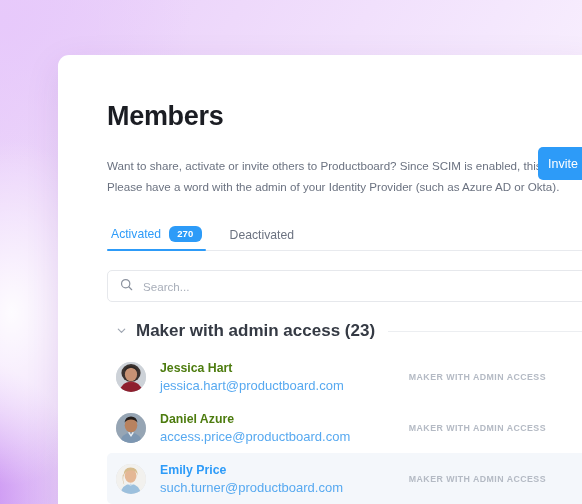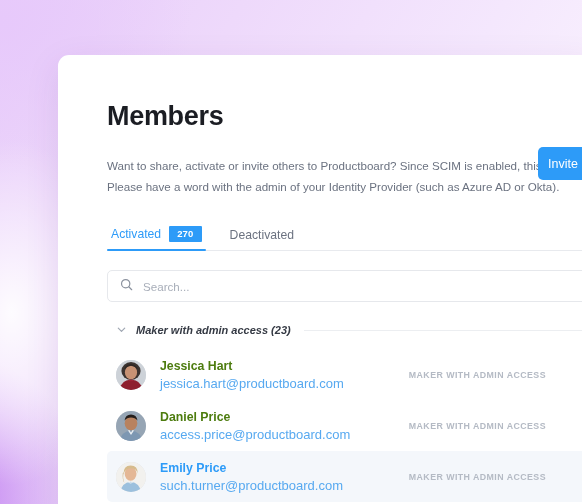--- a/index.html
+++ b/index.html
@@ -100,21 +100,21 @@
     left:0; right:8px; bottom:-1px;
     height:2px;
     background:#2d9bf8;
     border-radius:2px;
   }
   .tab-badge {
     background:#2d9bf8;
     color:#fff;
     font-size:9.5px;
     font-weight:bold;
-    border-radius:1px;
+    border-radius:6px;
     padding:2px 8px;
     line-height:12px;
     letter-spacing:0.2px;
   }
   .tab.deactivated { padding-left:16px; }
 
   
   .search-box {
     margin-top:19px;
     margin-right:-10px;
@@ -142,25 +142,24 @@
   .group-header {
     margin-top:19px;
     display:flex;
     align-items:center;
     gap:9px;
     margin-left:9px;
     margin-right:-10px;
     cursor:pointer;
   }
   .group-label {
-    font-size:11px;
+    font-size:17px;
     font-weight:bold;
     color:#353a44;
     white-space:nowrap;
-    font-style:italic;
   }
   .group-rule {
     flex:1;
     height:1px;
     background:#eceef1;
     margin-left:4px;
   }
 
   
   .members-list { margin-top:10px; margin-left:0; margin-right:-10px; }
@@ -283,21 +282,21 @@
         <div class="avatar">
           <svg viewBox="0 0 30 30">
             <rect width="30" height="30" fill="#96a5b4"></rect>
             <ellipse cx="15" cy="12.2" rx="6.3" ry="7.2" fill="#b8825f"></ellipse>
             <path d="M8.5 9.6 Q9.4 3.6 15 3.6 Q20.6 3.6 21.5 9.6 Q19 6.4 15 6.4 Q11 6.4 8.5 9.6Z" fill="#241d1a"></path>
             <path d="M4 30 Q5.2 20.6 15 19.6 Q24.8 20.6 26 30Z" fill="#7d97b2"></path>
             <path d="M12 19.4 L15 24 L18 19.4 L16.6 19 L15 21.6 L13.4 19 Z" fill="#e9edf1"></path>
           </svg>
         </div>
         <div class="member-info">
-          <div class="member-name">Daniel Price</div>
+          <div class="member-name">Daniel Azure</div>
           <div class="member-email">access.price@productboard.com</div>
         </div>
         <div class="member-role">MAKER WITH ADMIN ACCESS</div>
       </div>
 
       <div class="member-row highlighted">
         <div class="avatar">
           <svg viewBox="0 0 30 30">
             <rect width="30" height="30" fill="#f2f1ee"></rect>
             <ellipse cx="14.6" cy="11.8" rx="5.9" ry="6.9" fill="#e4b795"></ellipse>

